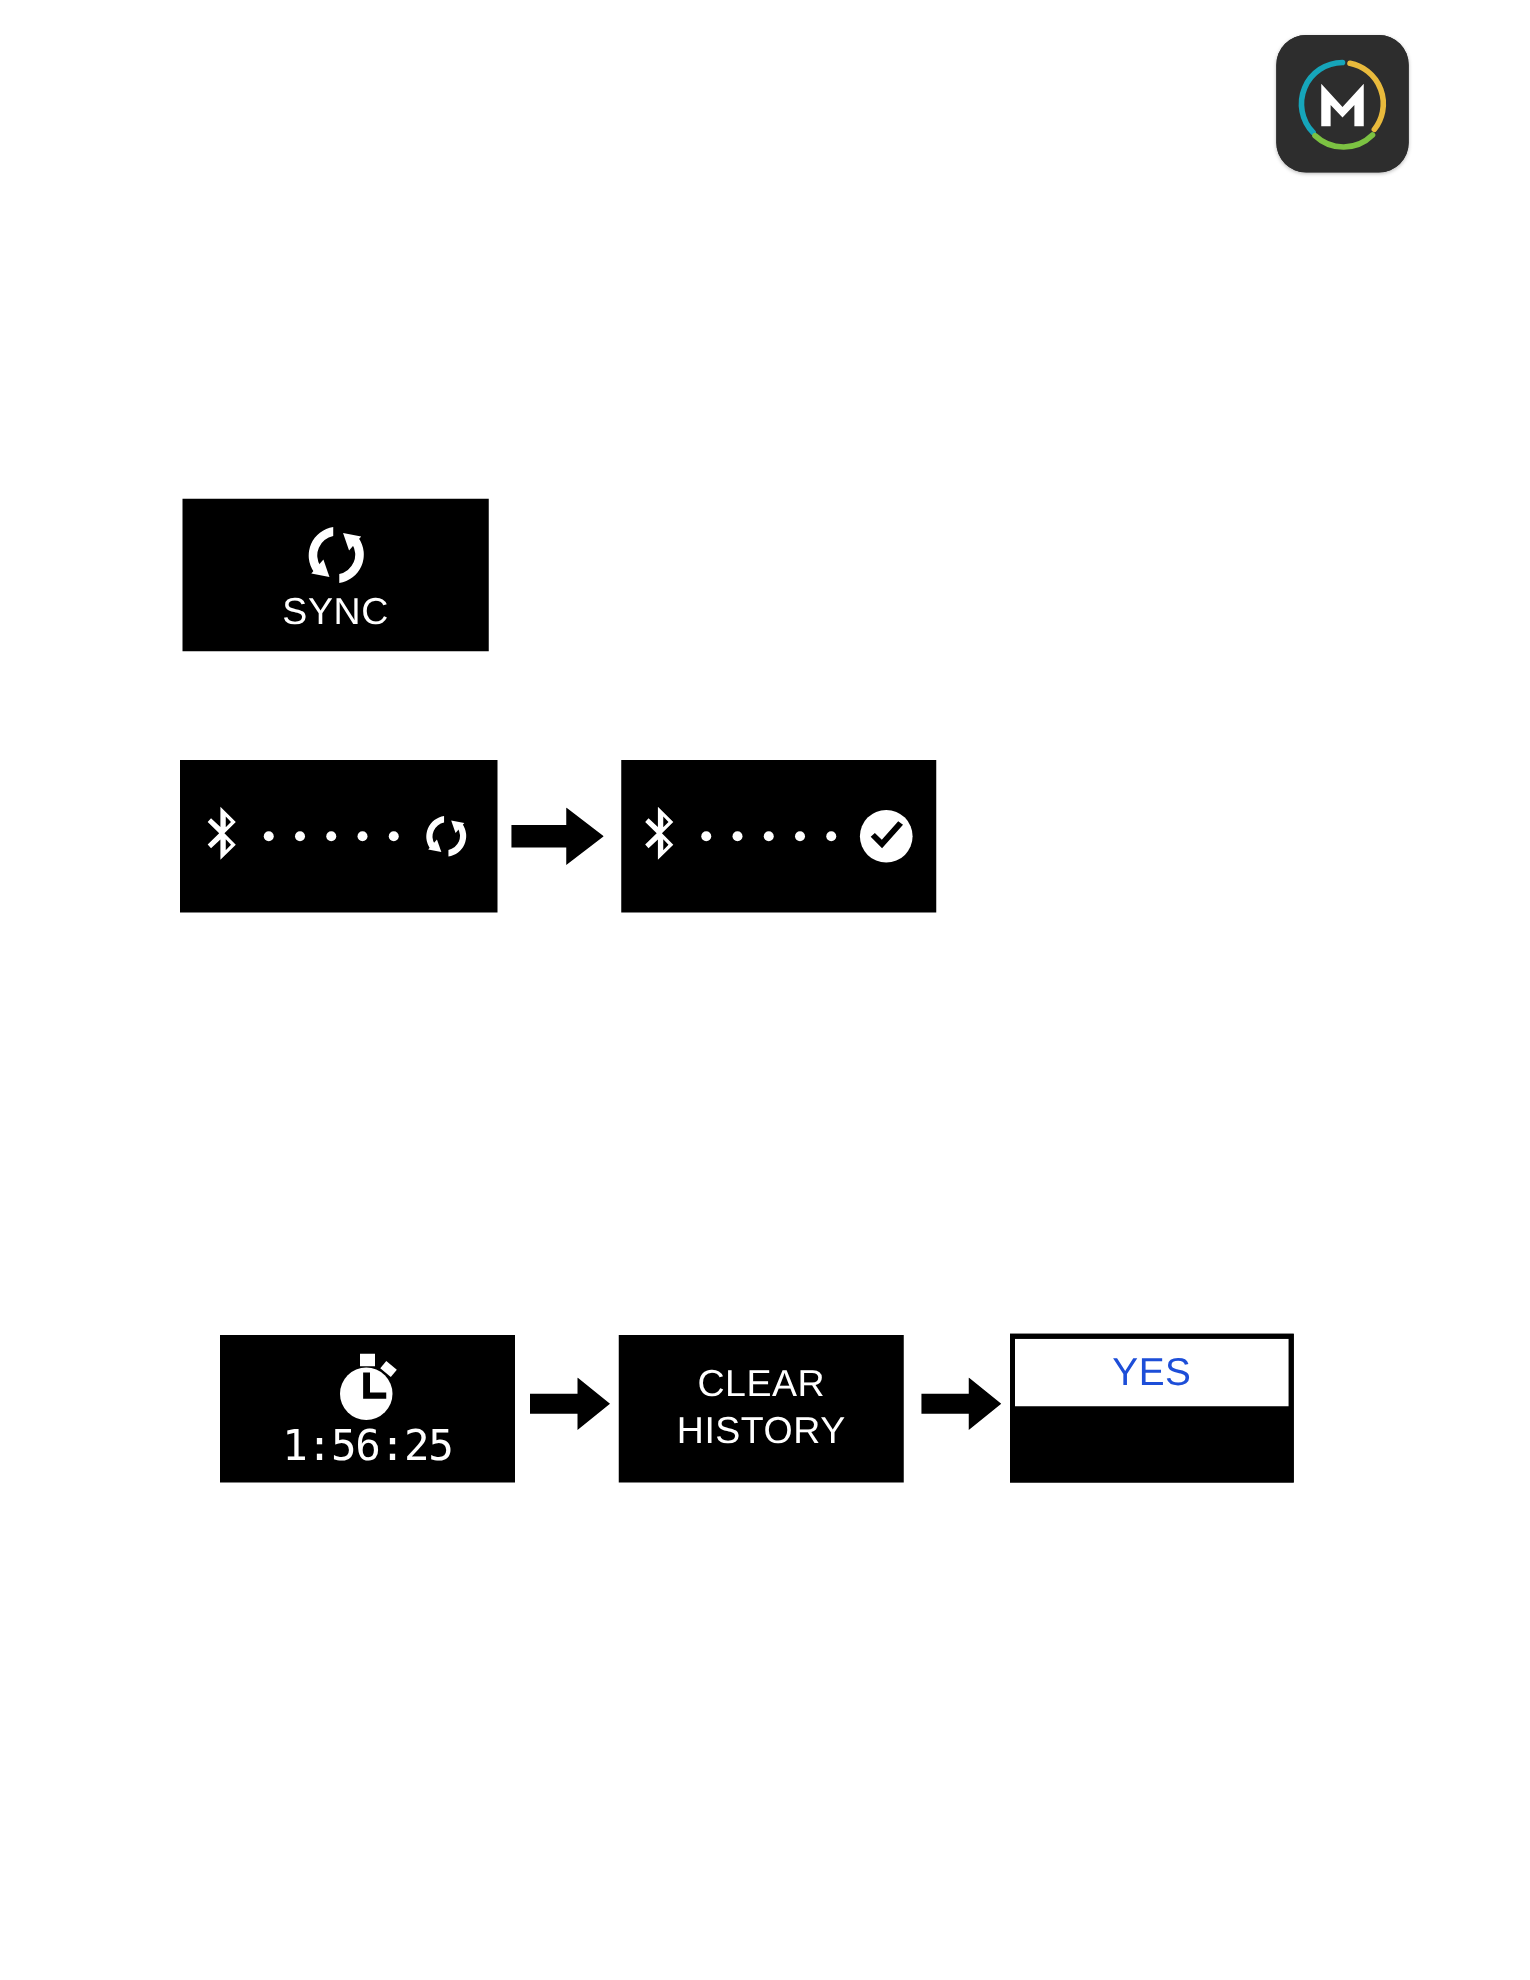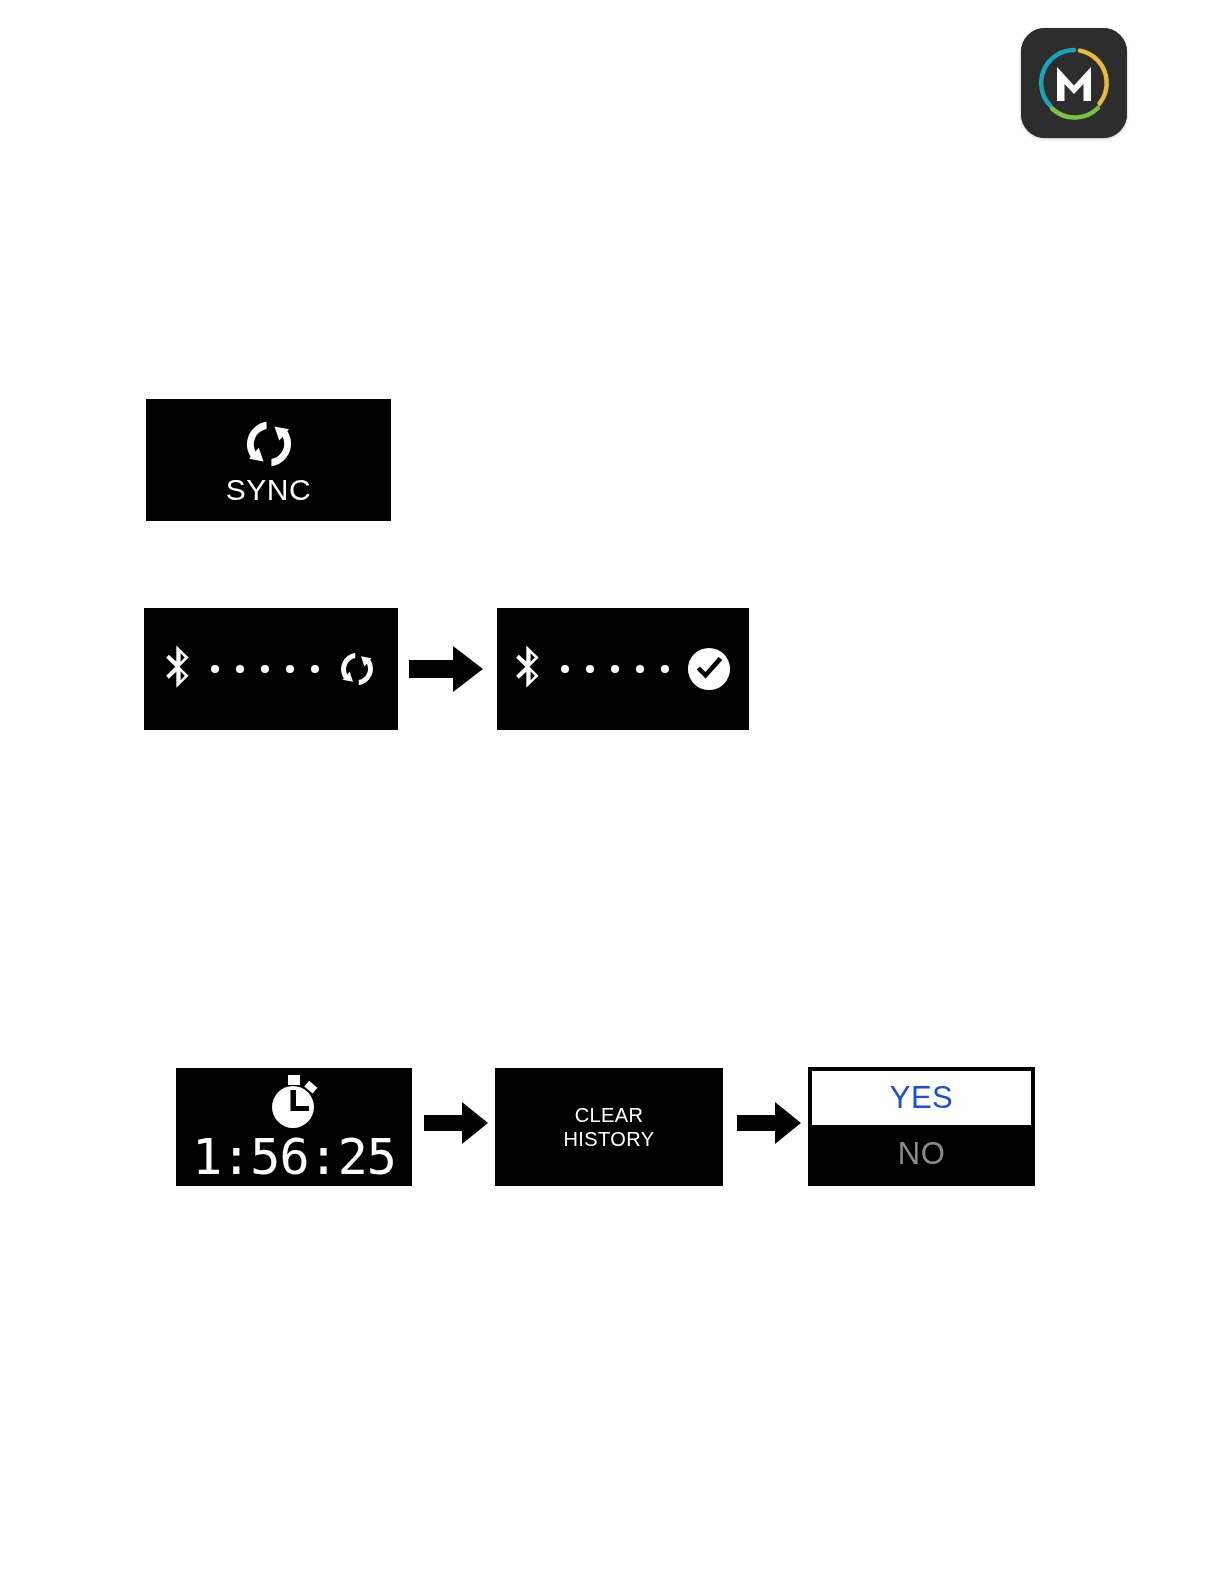--- a/index.html
+++ b/index.html
@@ -111,34 +111,34 @@
   #screen-timer {
     left: 176px;
     top: 1068px;
     width: 236px;
     height: 118px;
     justify-content: center;
   }
   .stopwatch-glyph { width: 56px; height: 58px; margin-bottom: 1px; }
   .timer-value {
     font-family: "DejaVu Sans Mono", "Liberation Mono", monospace;
-    font-size: 50px;
+    font-size: 34px;
     line-height: 1;
     letter-spacing: -1px;
     font-weight: 400;
   }
 
   #screen-clear-history {
     left: 495px;
     top: 1068px;
     width: 228px;
     height: 118px;
   }
   .clear-line {
-    font-size: 20px;
+    font-size: 30px;
     line-height: 1.22;
     letter-spacing: 0.4px;
     text-align: center;
   }
 
   #screen-confirm {
     left: 808px;
     top: 1067px;
     width: 227px;
     height: 119px;
@@ -269,16 +269,15 @@
     <div class="clear-line">CLEAR</div>
     <div class="clear-line">HISTORY</div>
   </div>
 
   <svg class="arrow" id="arrow-clear" viewBox="0 0 64 42" xmlns="http://www.w3.org/2000/svg">
     <path d="M0 13 L38 13 L38 0 L64 21 L38 42 L38 29 L0 29 Z" fill="#000000"></path>
   </svg>
 
   <div class="screen" id="screen-confirm">
     <div class="opt-yes">YES</div>
-    <div class="opt-no">NO</div>
   </div>
 
 </div>
 
 </body></html>

